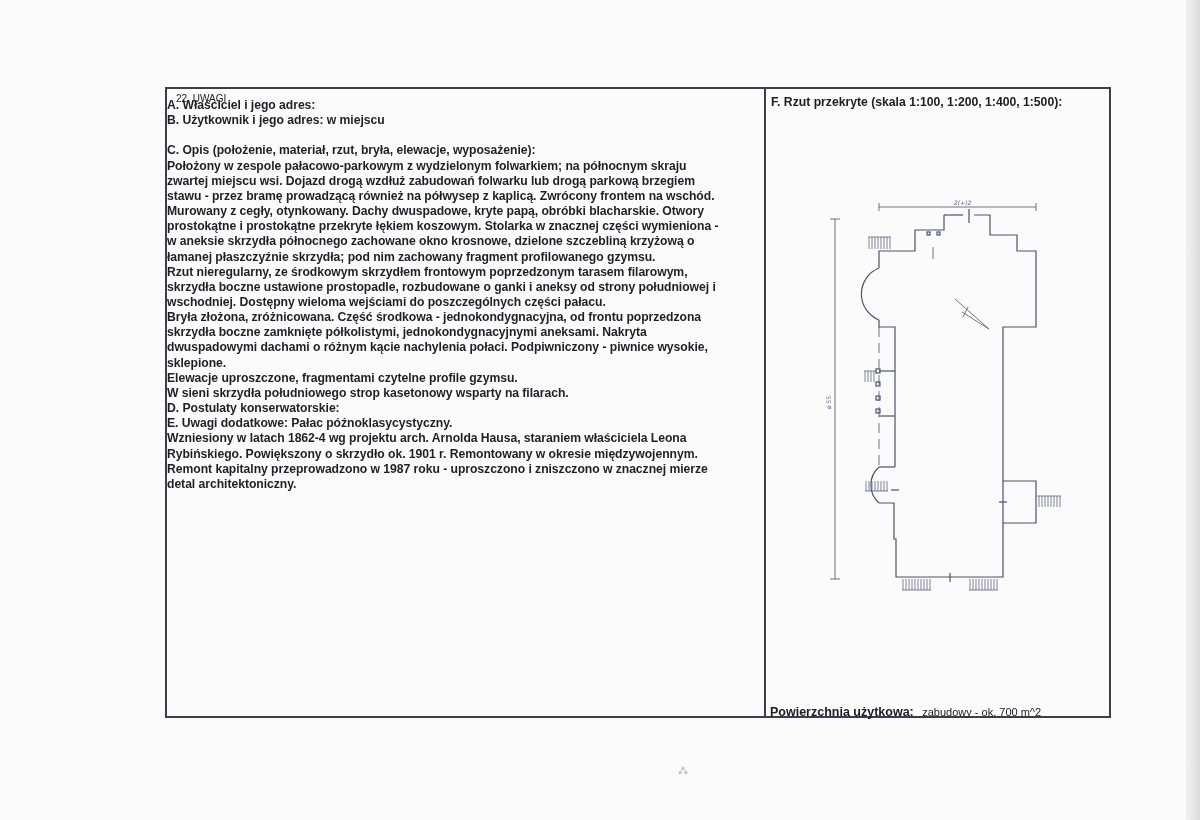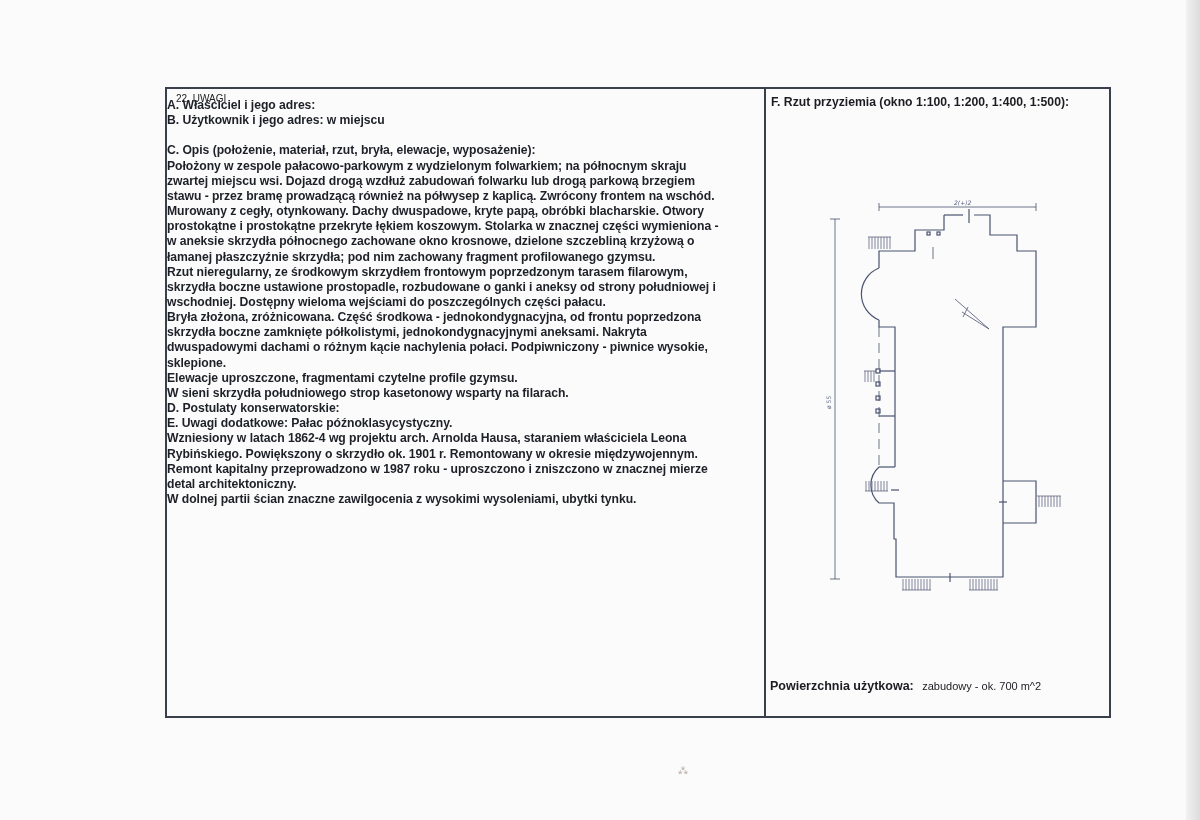--- a/index.html
+++ b/index.html
@@ -15,21 +15,21 @@
   }
   .divider { position: absolute; left: 597px; top: 0; width: 2px; height: 100%; background: #3a3f4c; }
   .left-col { position: absolute; left: 0; top: 0; width: 596px; height: 100%; }
   .section-num { position: absolute; left: 9px; top: 4px; font-size: 10px; color: #222; }
   .lines { position: absolute; left: 0px; top: 9px; width: 596px; }
   .line { font-size: 12.2px; font-weight: bold; line-height: 15.15px; white-space: nowrap; color: #1e2028; letter-spacing: -0.05px; }
   .line.blank { height: 15.15px; }
   .right-col { position: absolute; left: 599px; top: 0; width: 345px; height: 100%; }
   .plan-title { position: absolute; left: 5px; top: 6px; font-size: 12.2px; font-weight: bold; white-space: nowrap; }
   .plan { position: absolute; left: 0; top: 0; }
-  .area { position: absolute; left: 4px; top: 587px; white-space: nowrap; }
+  .area { position: absolute; left: 4px; top: 613px; white-space: nowrap; }
   .area-label { font-size: 12.5px; font-weight: bold; }
   .area-value { font-size: 11px; margin-left: 4px; }
   .stamp { position: absolute; left: 678px; top: 763px; font-size: 9px; color: #b7a9a0; }
 </style>
 </head>
 <body>
 
 <div class="scan-edge"></div>
 
 <div class="frame">
@@ -55,28 +55,27 @@
         <div class="line">dwuspadowymi dachami o różnym kącie nachylenia połaci. Podpiwniczony - piwnice wysokie,</div>
         <div class="line">sklepione.</div>
         <div class="line">Elewacje uproszczone, fragmentami czytelne profile gzymsu.</div>
         <div class="line">W sieni skrzydła południowego strop kasetonowy wsparty na filarach.</div>
         <div class="line">D. Postulaty konserwatorskie:</div>
         <div class="line">E. Uwagi dodatkowe: Pałac późnoklasycystyczny.</div>
         <div class="line">Wzniesiony w latach 1862-4 wg projektu arch. Arnolda Hausa, staraniem właściciela Leona</div>
         <div class="line">Rybińskiego. Powiększony o skrzydło ok. 1901 r. Remontowany w okresie międzywojennym.</div>
         <div class="line">Remont kapitalny przeprowadzono w 1987 roku - uproszczono i zniszczono w znacznej mierze</div>
         <div class="line">detal architektoniczny.</div>
-        <div class="line">W dolnej partii ścian znaczne zawilgocenia z wysokimi wysoleniami, ubytki tynku.</div>
       </div>
   </div>
 
   <div class="divider"></div>
 
   <div class="right-col">
-    <div class="plan-title">F. Rzut przyziemia (okno 1:100, 1:200, 1:400, 1:500):</div>
+    <div class="plan-title">F. Rzut przekryte (skala 1:100, 1:200, 1:400, 1:500):</div>
 
     <svg class="plan" width="345" height="600" viewBox="0 0 345 600">
       <g fill="none" stroke="#4a5470" stroke-width="1.2">
 
         <line x1="113" y1="118" x2="270" y2="118" stroke-width="0.8"></line>
         <line x1="113" y1="114" x2="113" y2="122" stroke-width="0.8"></line>
         <line x1="270" y1="114" x2="270" y2="122" stroke-width="0.8"></line>
 
         <line x1="69" y1="130" x2="69" y2="490" stroke-width="0.8"></line>
         <line x1="64" y1="130" x2="74" y2="130" stroke-width="0.8"></line>

